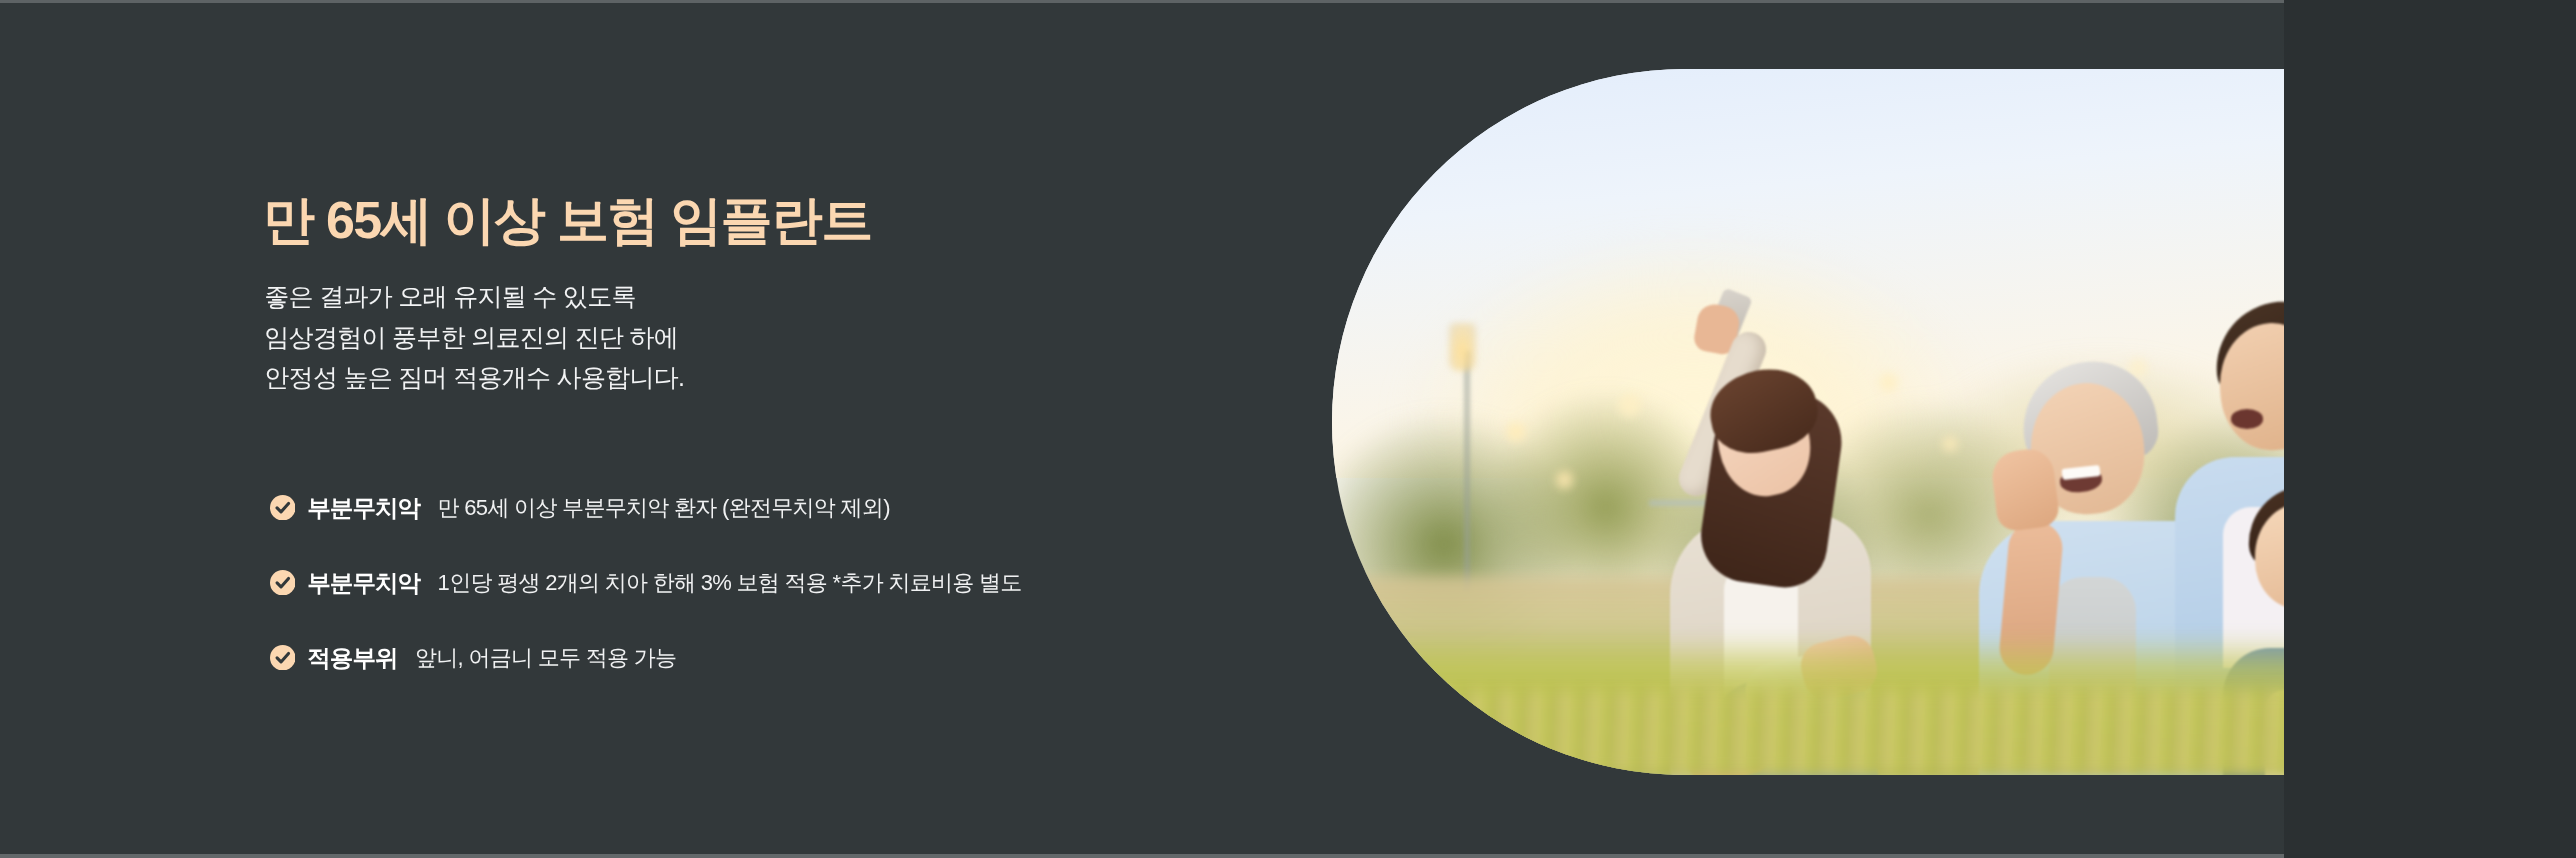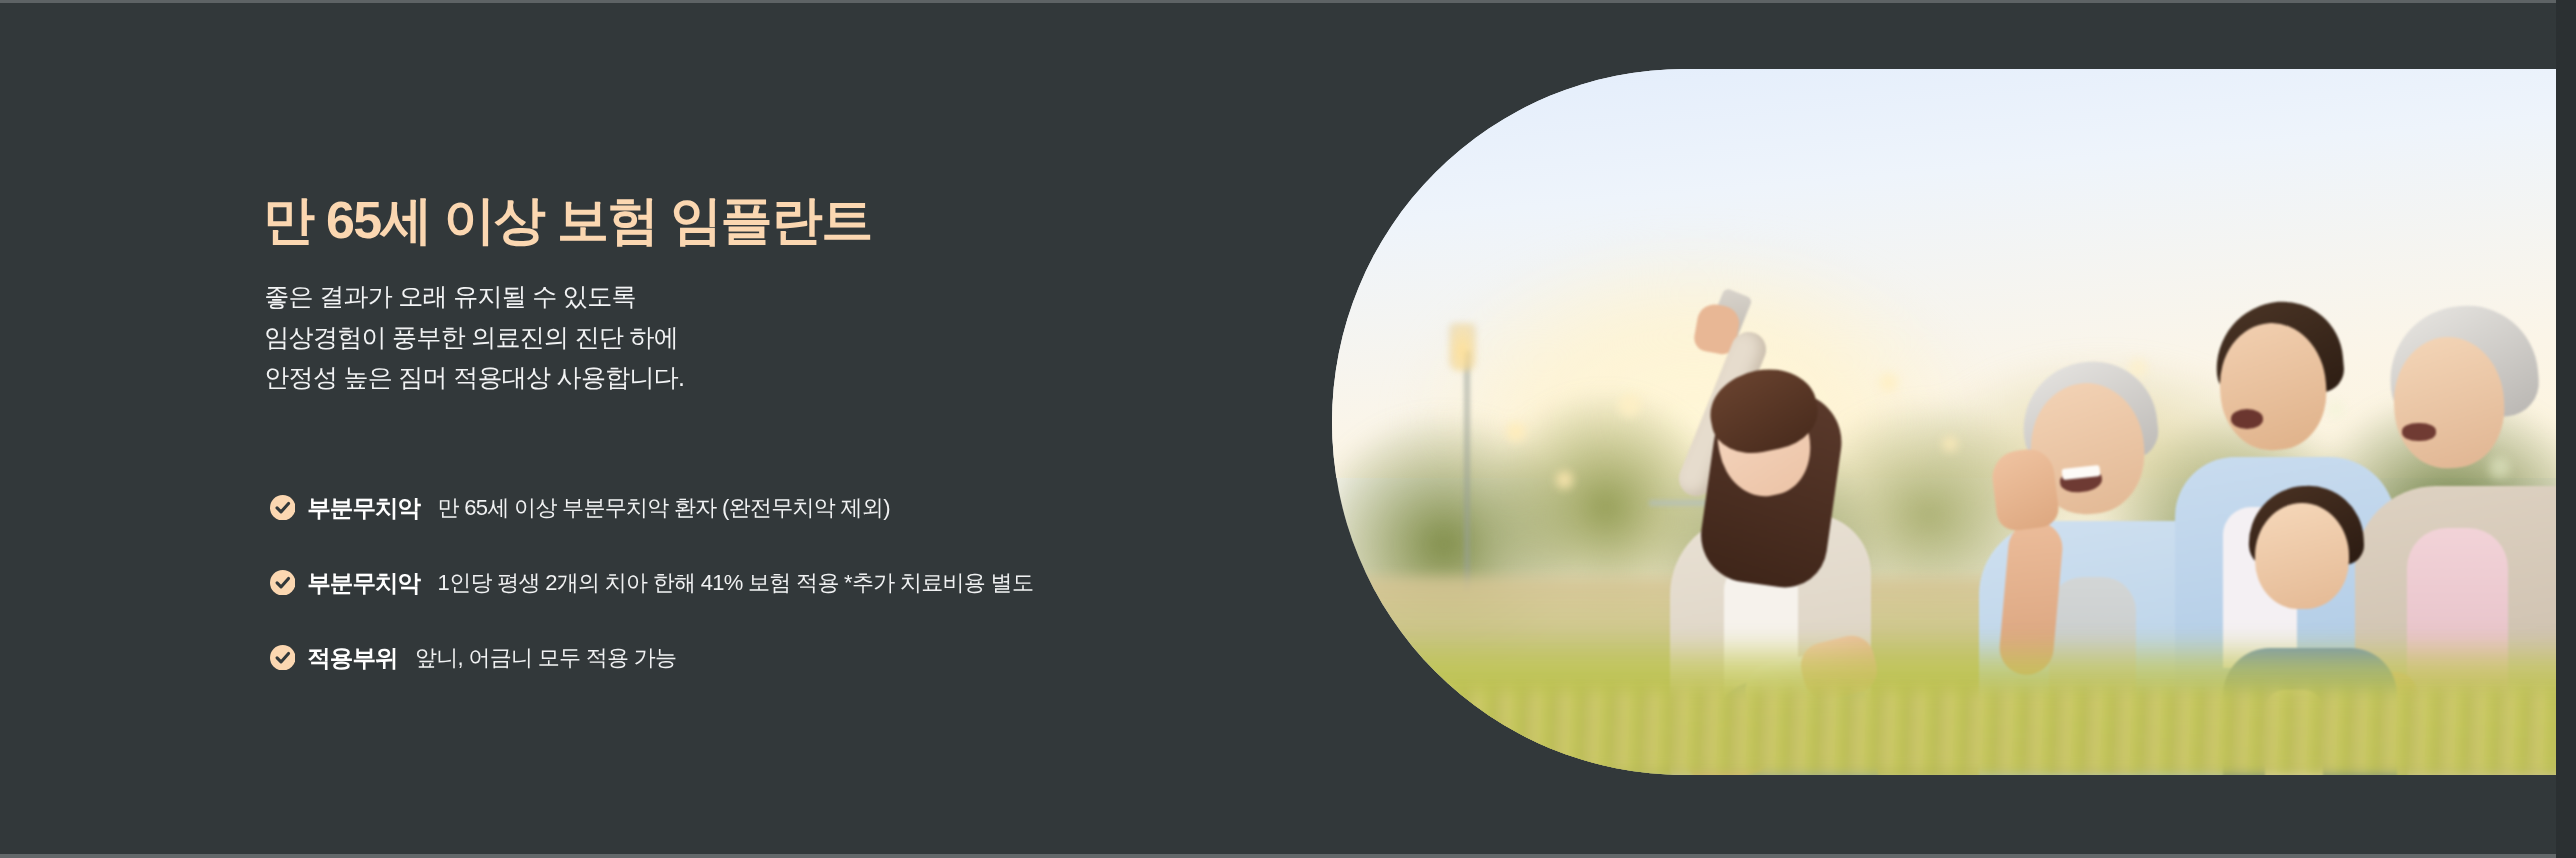--- a/index.html
+++ b/index.html
@@ -10,21 +10,21 @@
   }
   body {
     width: 2576px;
     height: 859px;
     overflow: hidden;
     font-family: "Liberation Sans", "DejaVu Sans", sans-serif;
   }
 
   .banner {
     position: relative;
-    width: 2556px;
+    width: 2284px;
     height: 859px;
     background: #32383a;
     overflow: hidden;
   }
 
   
   .edge-strip {
     position: absolute;
     left: 0;
     width: 100%;
@@ -485,41 +485,41 @@
 
   <div class="edge-strip top"></div>
 
   <div class="text-col">
 
     <h1 class="headline">만 65세 이상 보험 임플란트</h1>
 
     <div class="sub-block">
       <div class="sub-line">좋은 결과가 오래 유지될 수 있도록</div>
       <div class="sub-line">임상경험이 풍부한 의료진의 진단 하에</div>
-      <div class="sub-line">안정성 높은 짐머 적용대상 사용합니다.</div>
+      <div class="sub-line">안정성 높은 짐머 적용개수 사용합니다.</div>
     </div>
 
     <div class="bullets">
 
       <div class="bullet-row">
         <svg class="check-icon" viewBox="0 0 38 38">
           <circle cx="19" cy="19" r="19" fill="#fbd7b1"></circle>
           <path d="M10.5 19.3 L16.4 25.2 L27.6 12.6" fill="none" stroke="#32383a" stroke-width="4.6" stroke-linecap="round" stroke-linejoin="round"></path>
         </svg>
         <span class="bullet-label">부분무치악</span>
         <span class="bullet-value">만 65세 이상 부분무치악 환자 (완전무치악 제외)</span>
       </div>
 
       <div class="bullet-row">
         <svg class="check-icon" viewBox="0 0 38 38">
           <circle cx="19" cy="19" r="19" fill="#fbd7b1"></circle>
           <path d="M10.5 19.3 L16.4 25.2 L27.6 12.6" fill="none" stroke="#32383a" stroke-width="4.6" stroke-linecap="round" stroke-linejoin="round"></path>
         </svg>
         <span class="bullet-label">부분무치악</span>
-        <span class="bullet-value">1인당 평생 2개의 치아 한해 41% 보험 적용  *추가 치료비용 별도</span>
+        <span class="bullet-value">1인당 평생 2개의 치아 한해 3% 보험 적용  *추가 치료비용 별도</span>
       </div>
 
       <div class="bullet-row">
         <svg class="check-icon" viewBox="0 0 38 38">
           <circle cx="19" cy="19" r="19" fill="#fbd7b1"></circle>
           <path d="M10.5 19.3 L16.4 25.2 L27.6 12.6" fill="none" stroke="#32383a" stroke-width="4.6" stroke-linecap="round" stroke-linejoin="round"></path>
         </svg>
         <span class="bullet-label">적용부위</span>
         <span class="bullet-value">앞니, 어금니 모두 적용 가능</span>
       </div>

